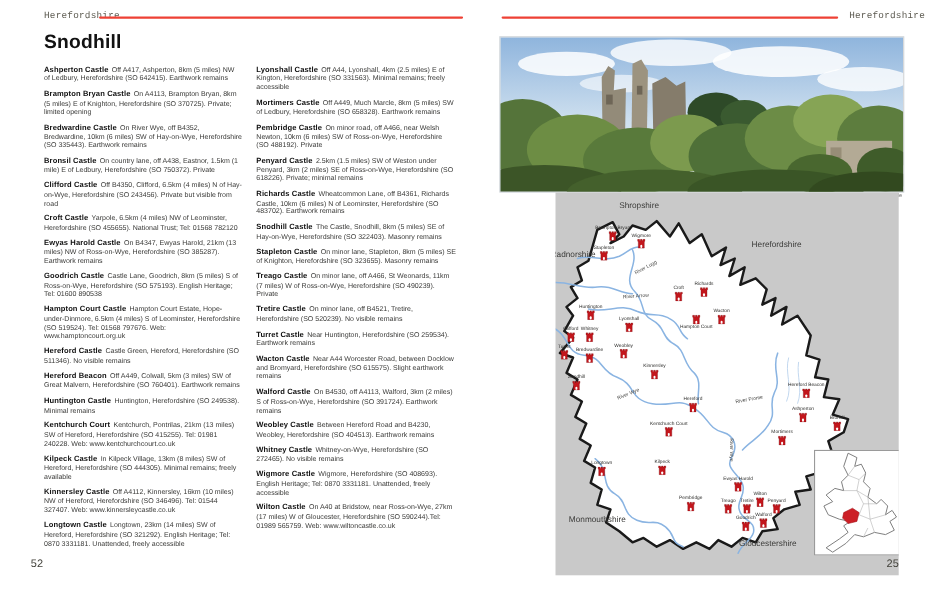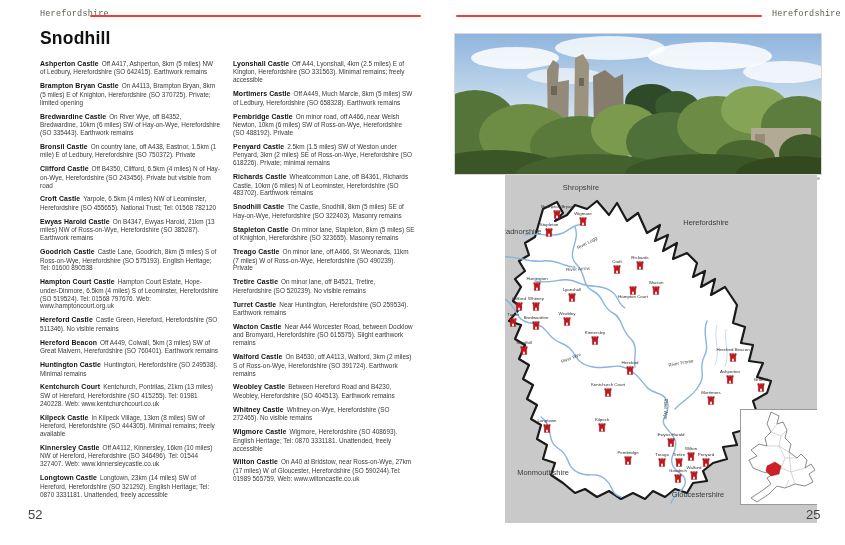--- a/index.html
+++ b/index.html
@@ -5,21 +5,21 @@
   html,body{margin:0;padding:0;}
   body{
     width:845px;height:545px;position:relative;background:#ffffff;
     font-family:"Liberation Sans", sans-serif;overflow:hidden;
     -webkit-font-smoothing:antialiased;
   }
   .abs{position:absolute;}
   
   .running-head{font-size:8.5px;color:#5c5a50;letter-spacing:.2px;font-family:Liberation Mono, monospace;}
   .rule{height:2px;background:#ee4135;border-radius:1px;}
-  .page-num{font-size:13px;color:#44433c;}
+  .page-num{font-size:10px;color:#44433c;}
   
   #gazetteer-title{font-size:17.5px;font-weight:bold;color:#121212;letter-spacing:.2px;}
   .gaz-col{position:absolute;top:60px;}
   .entry{margin:0 0 6px 0;font-size:6.4px;line-height:1.23;color:#3a3a38;}
   .entry strong{font-size:6.9px;color:#101010;margin-right:3px;letter-spacing:.1px;}
   
   #photo-frame{border:1px solid #d8d8d8;background:#cfe0ee;}
   #photo-caption{font-size:5px;color:#6e6e6e;text-align:right;}
   
   #map-panel{background:#c9c9c9;overflow:hidden;}

